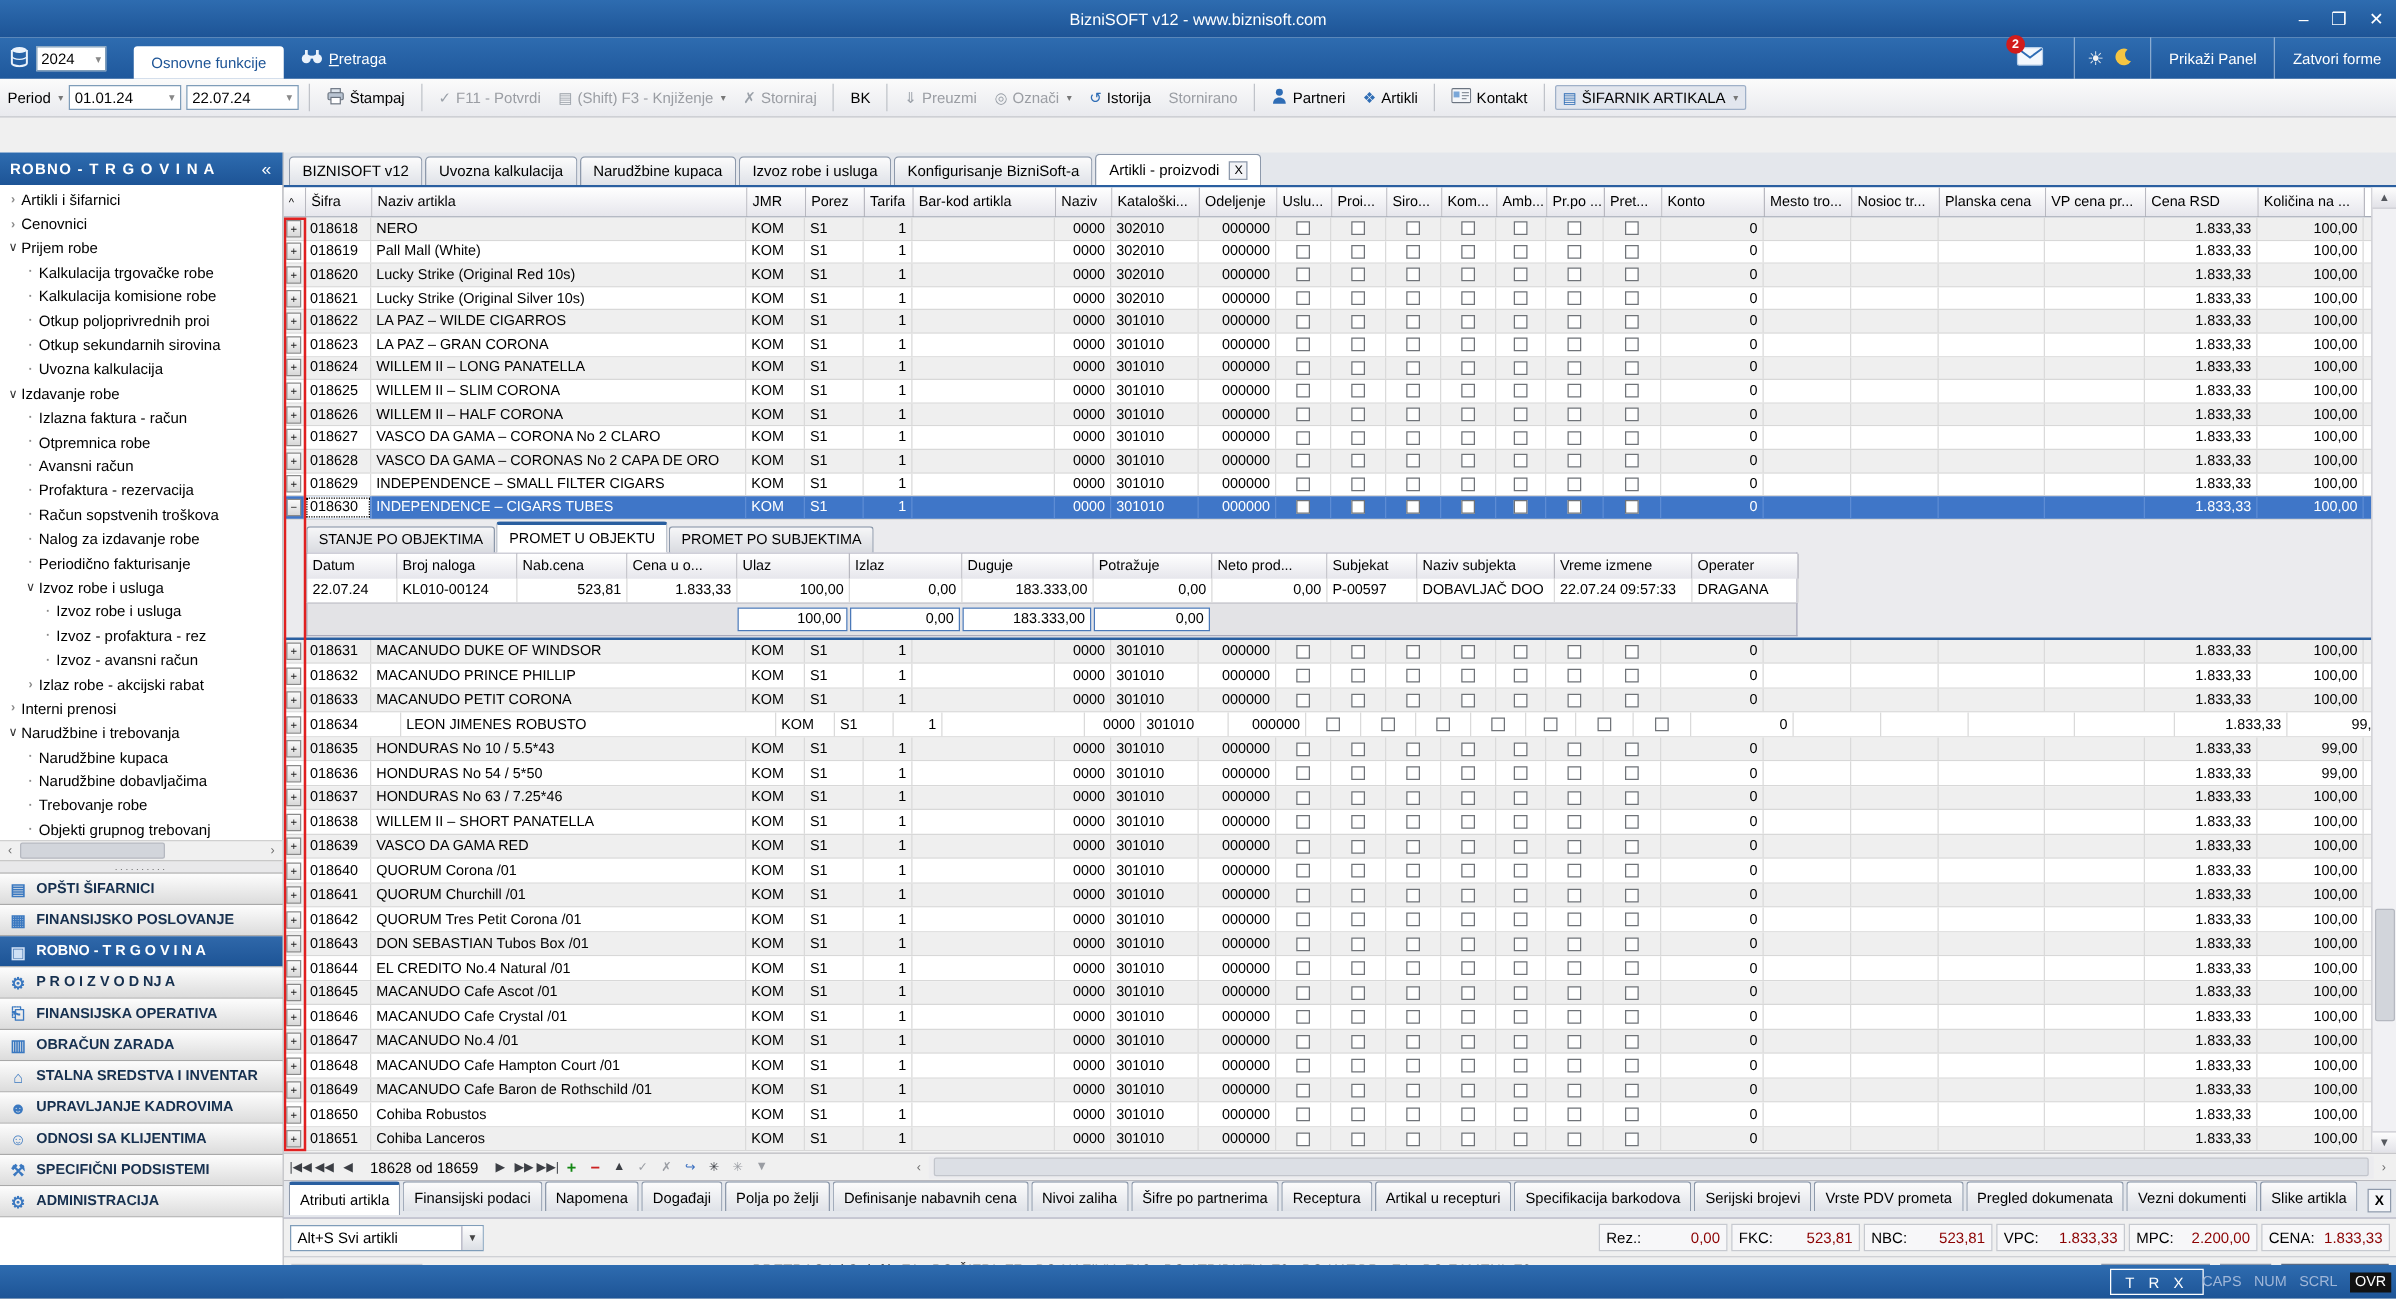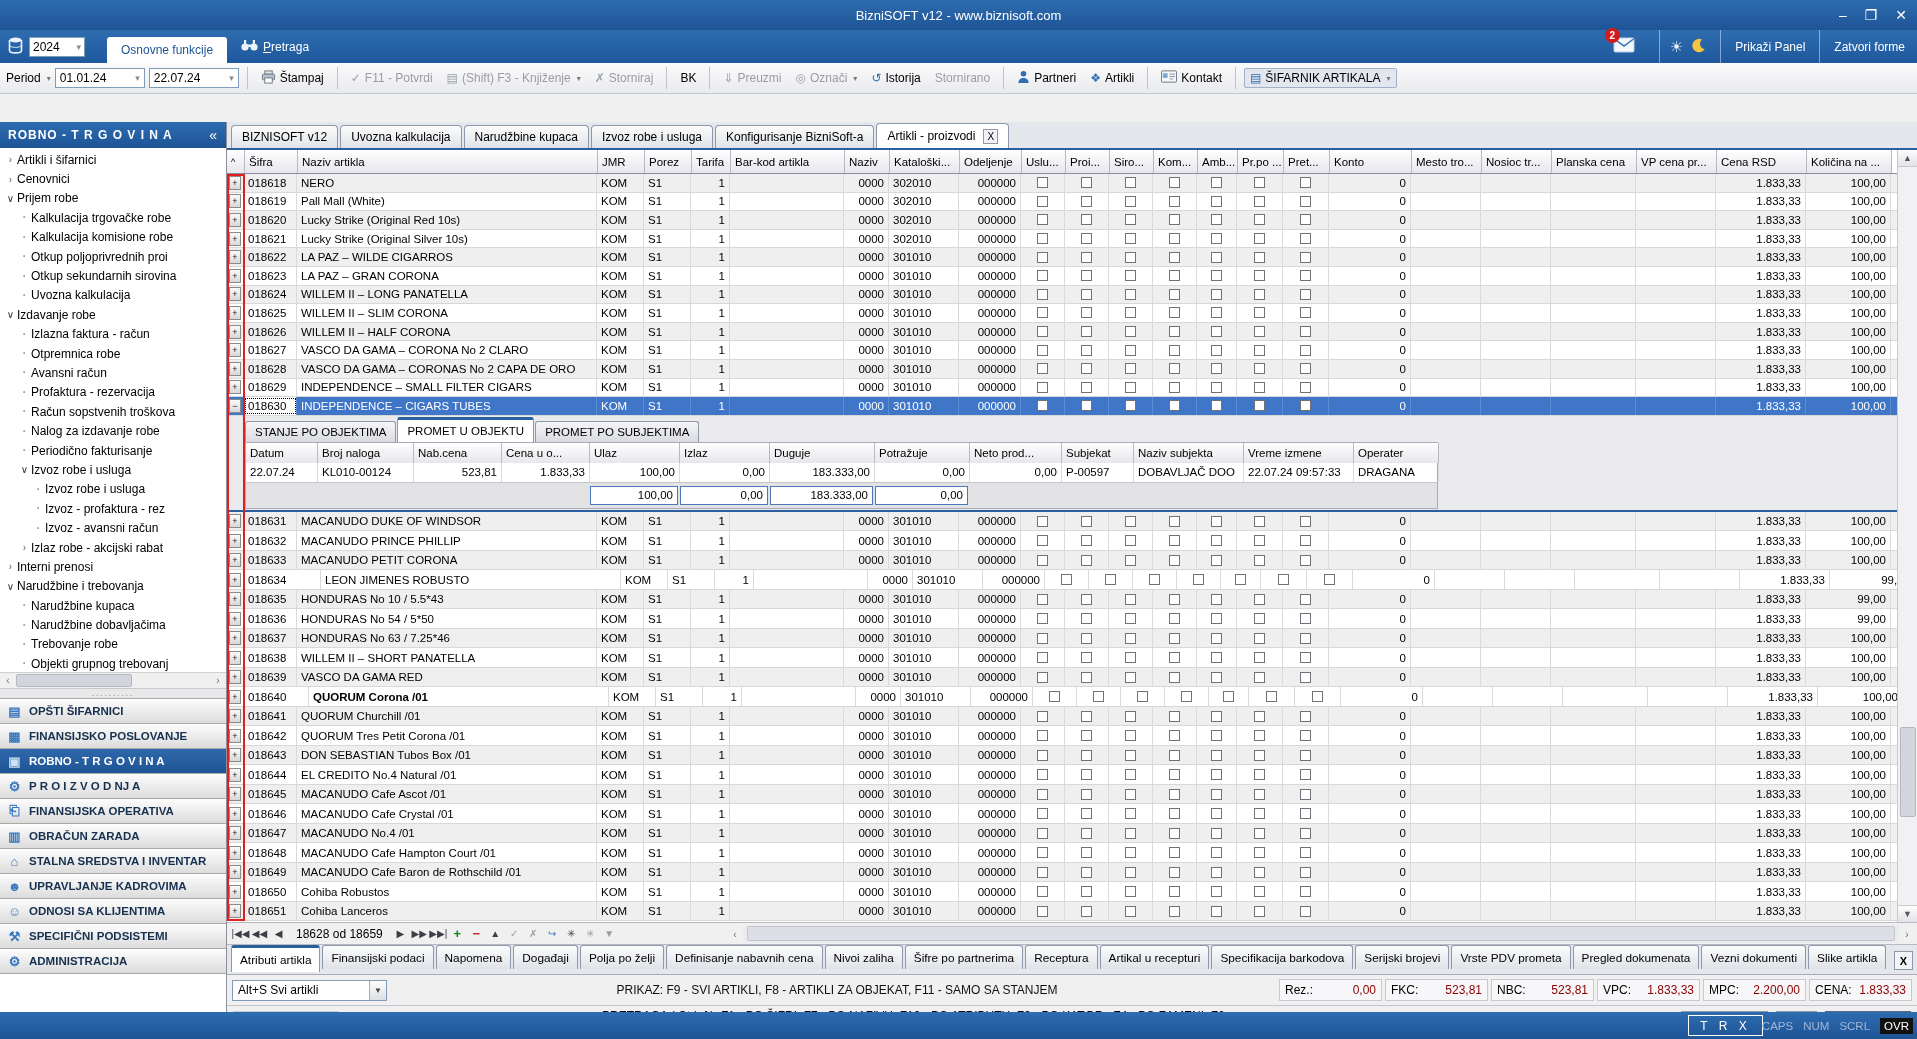--- a/index.html
+++ b/index.html
@@ -1546,22 +1546,22 @@
               <div class="gcell" style="width: 70px;"></div>
               <div class="gcell" style="width: 85px;"></div>
               <div class="gcell" style="width: 80px;"></div>
               <div class="gcell num" style="width: 90px;">1.833,33</div>
               <div class="gcell num" style="width: 85px;">100,00</div>
             </div>
             <div class="grow rb even">
               <div class="expcell">
                 <span class="expbtn">+</span>
               </div>
-              <div class="gcell c-sifra" style="width: 65px;">018640</div>
-              <div class="gcell" style="width: 300px; font-weight: bold;">QUORUM Corona /01</div>
+              <div class="gcell c-sifra" style="width: 53px;">018640</div>
+              <div class="gcell" style="width: 300px;">QUORUM Corona /01</div>
               <div class="gcell" style="width: 47px;">KOM</div>
               <div class="gcell" style="width: 47px;">S1</div>
               <div class="gcell num" style="width: 39px;">1</div>
               <div class="gcell" style="width: 114px;"></div>
               <div class="gcell num" style="width: 45px;">0000</div>
               <div class="gcell" style="width: 70px;">301010</div>
               <div class="gcell num" style="width: 62px;">000000</div>
               <div class="gcell ck" style="width: 44px;">
                 <span class="cb"></span>
               </div>
@@ -2108,21 +2108,20 @@
           <div class="btab">Vezni dokumenti</div>
           <div class="btab">Slike artikla</div>
           <span id="btabs-close">X</span>
       </div>
 
       <div id="statusrow">
         <div id="filter-select">
           <span>Alt+S Svi artikli</span>
           <span class="dd">▼</span>
         </div>
-        <div id="display-hint">PRIKAZ: F9 - SVI ARTIKLI, F8 - ARTIKLI ZA OBJEKAT, F11 - SAMO SA STANJEM</div>
         <div id="status-values">
             <div class="sval">
               <span>Rez.:</span>
               <span class="v">0,00</span>
             </div>
             <div class="sval">
               <span>FKC:</span>
               <span class="v">523,81</span>
             </div>
             <div class="sval">

